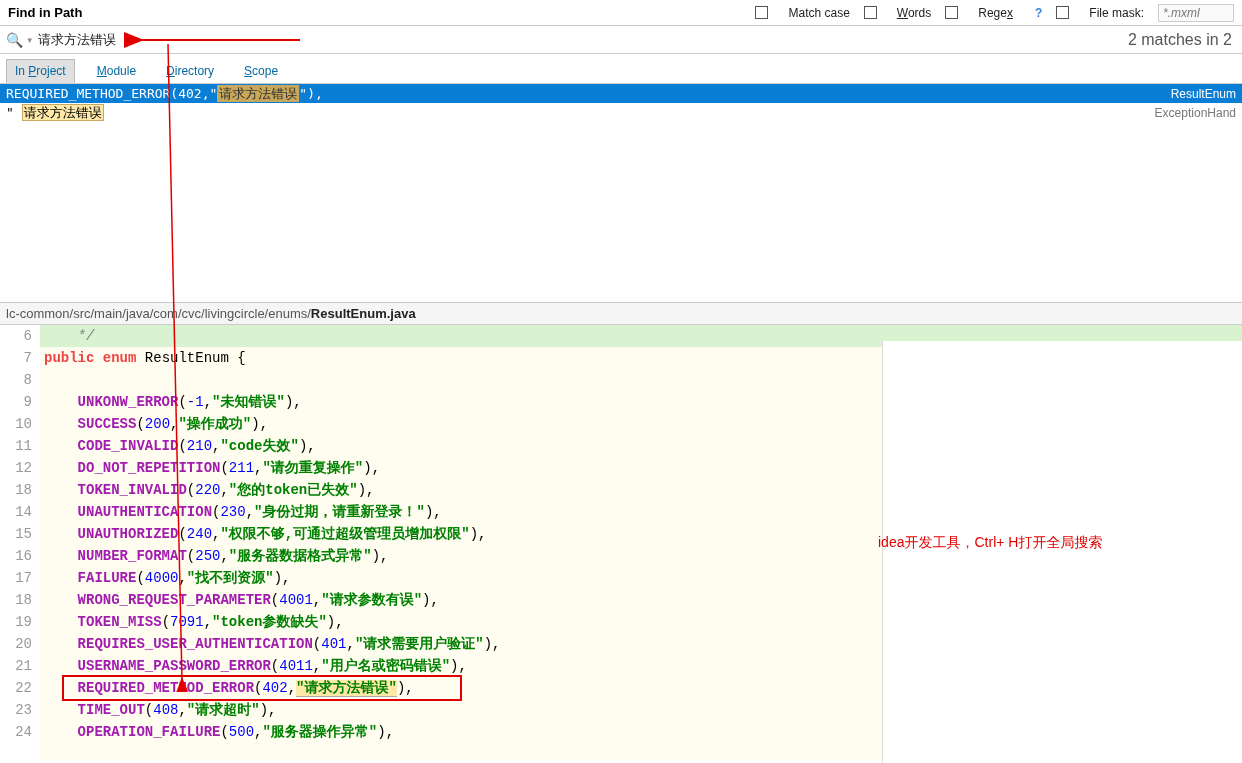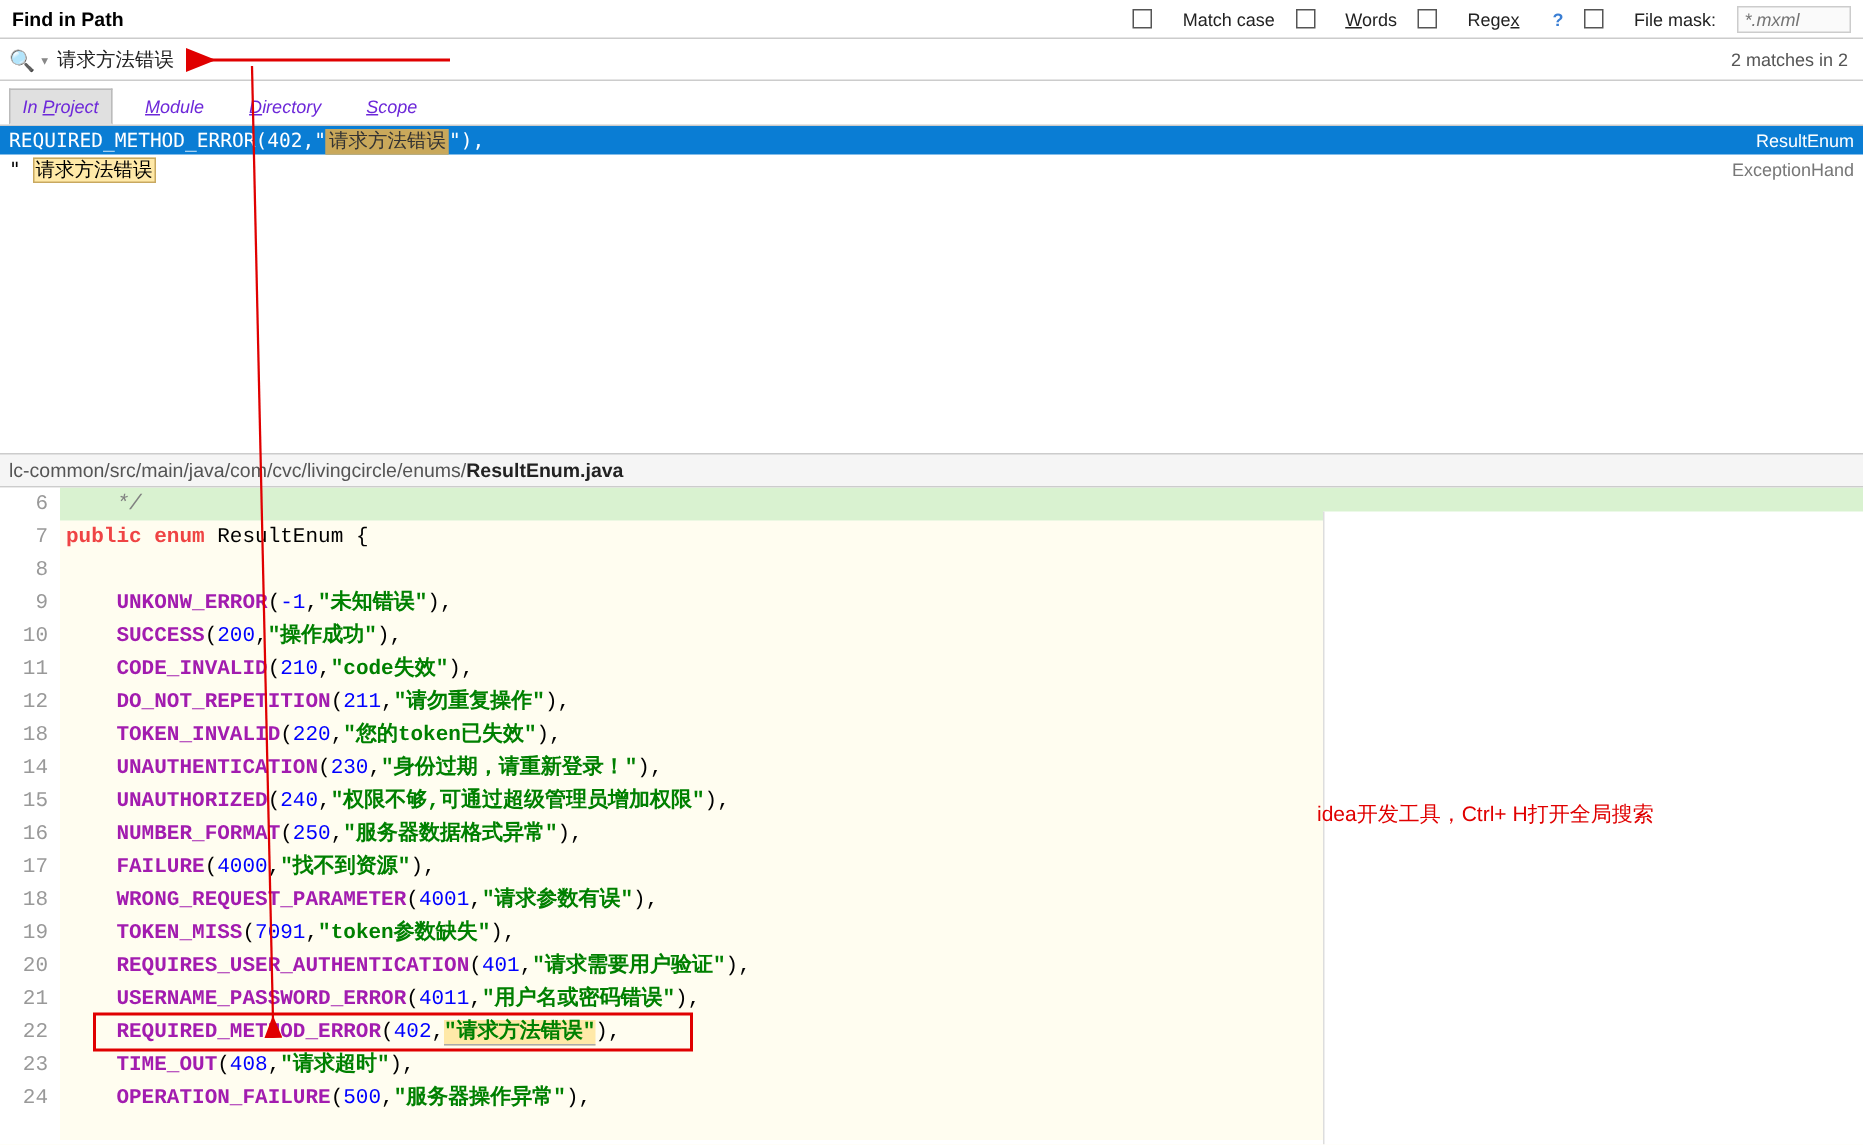--- a/index.html
+++ b/index.html
@@ -73,36 +73,35 @@
   border: none;
   outline: none;
   font-size: 13px;
   flex: 0 0 auto;
   color: #222;
   width: 120px;
 }
 .match-count {
   margin-left: auto;
   color: #555;
-  font-size: 12px;
+  font-size: 16px;
   padding-right: 4px;
 }
 .tabs-row {
   display: flex;
   align-items: center;
   padding: 4px 6px 0;
   border-bottom: 1px solid #ccc;
   gap: 14px;
   height: 30px;
 }
 .tab {
   padding: 4px 8px;
   cursor: pointer;
-  color: #6d28d9;
-  font-style: italic;
+  color: #0369a1;
 }
 .tab.active {
   background: #e0e0e0;
   border: 1px solid #bbb;
   border-bottom: 1px solid #e0e0e0;
 }
 .tab u { text-decoration: underline; }
 .results {
   background: #fff;
   height: 218px;

